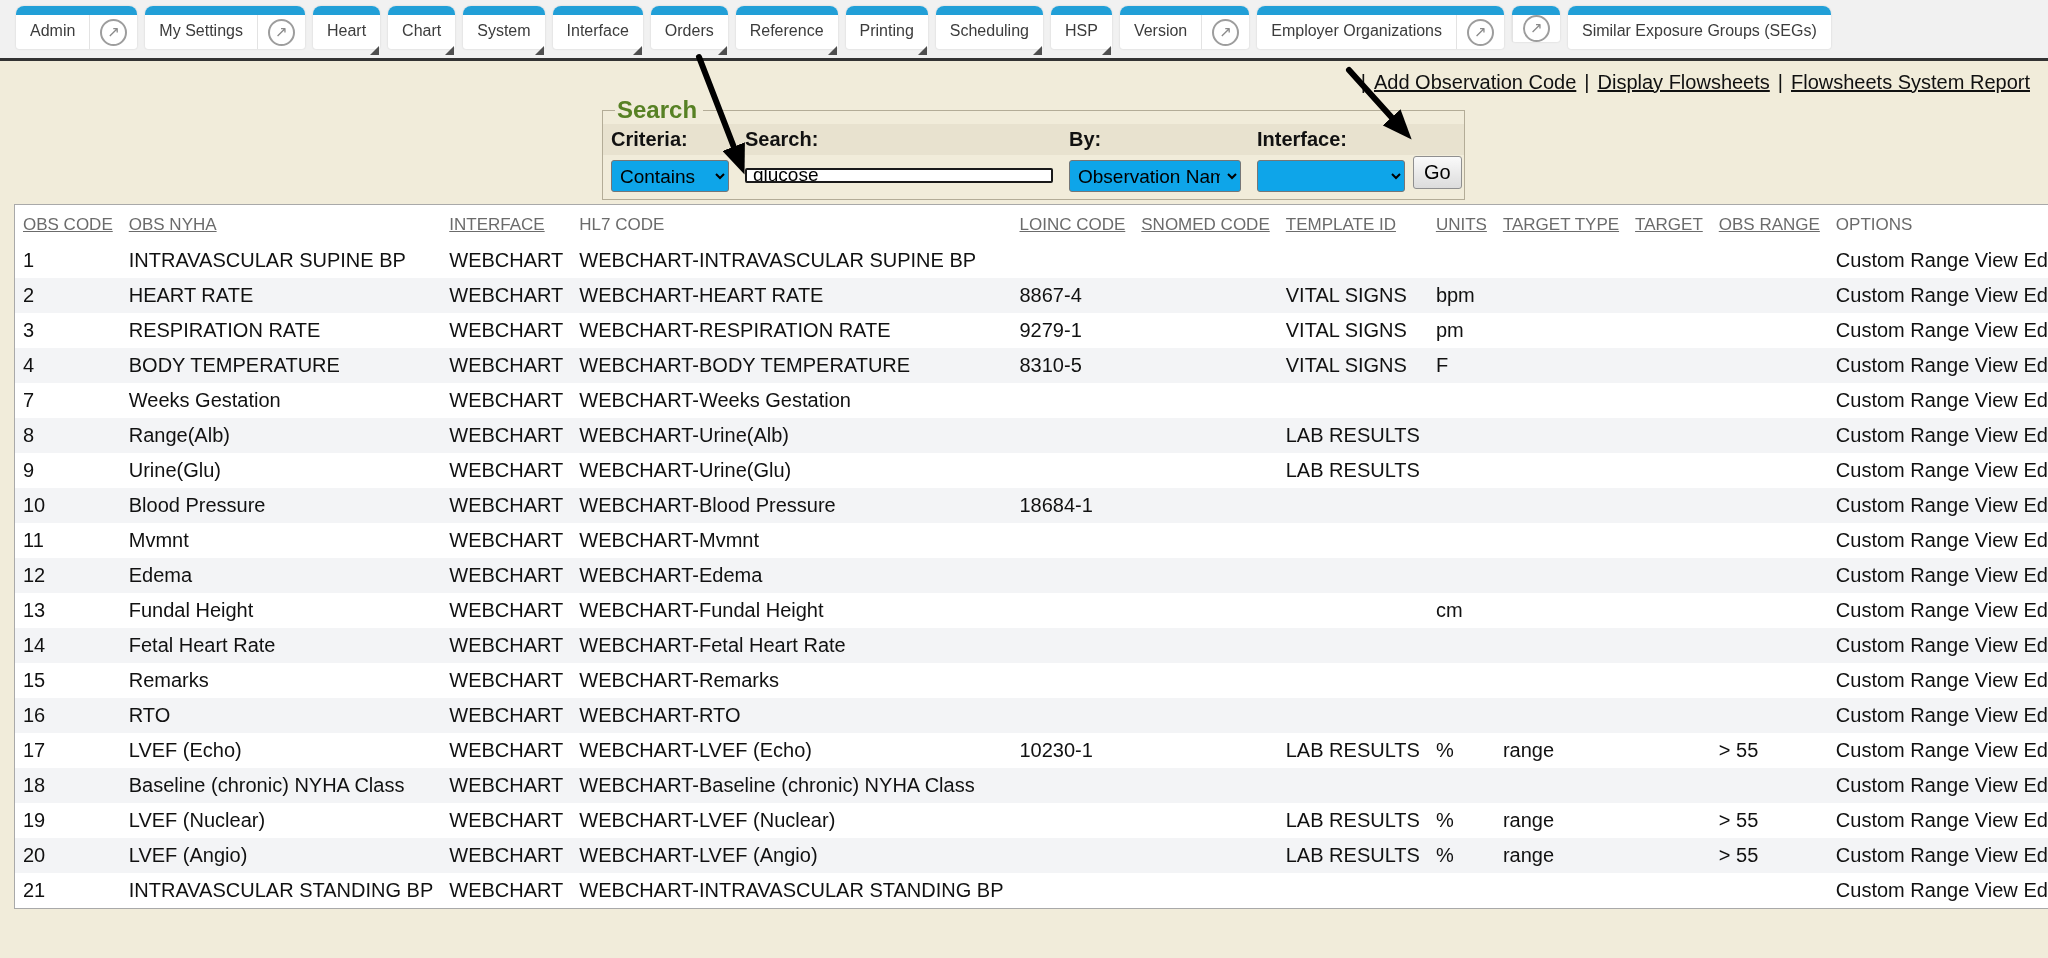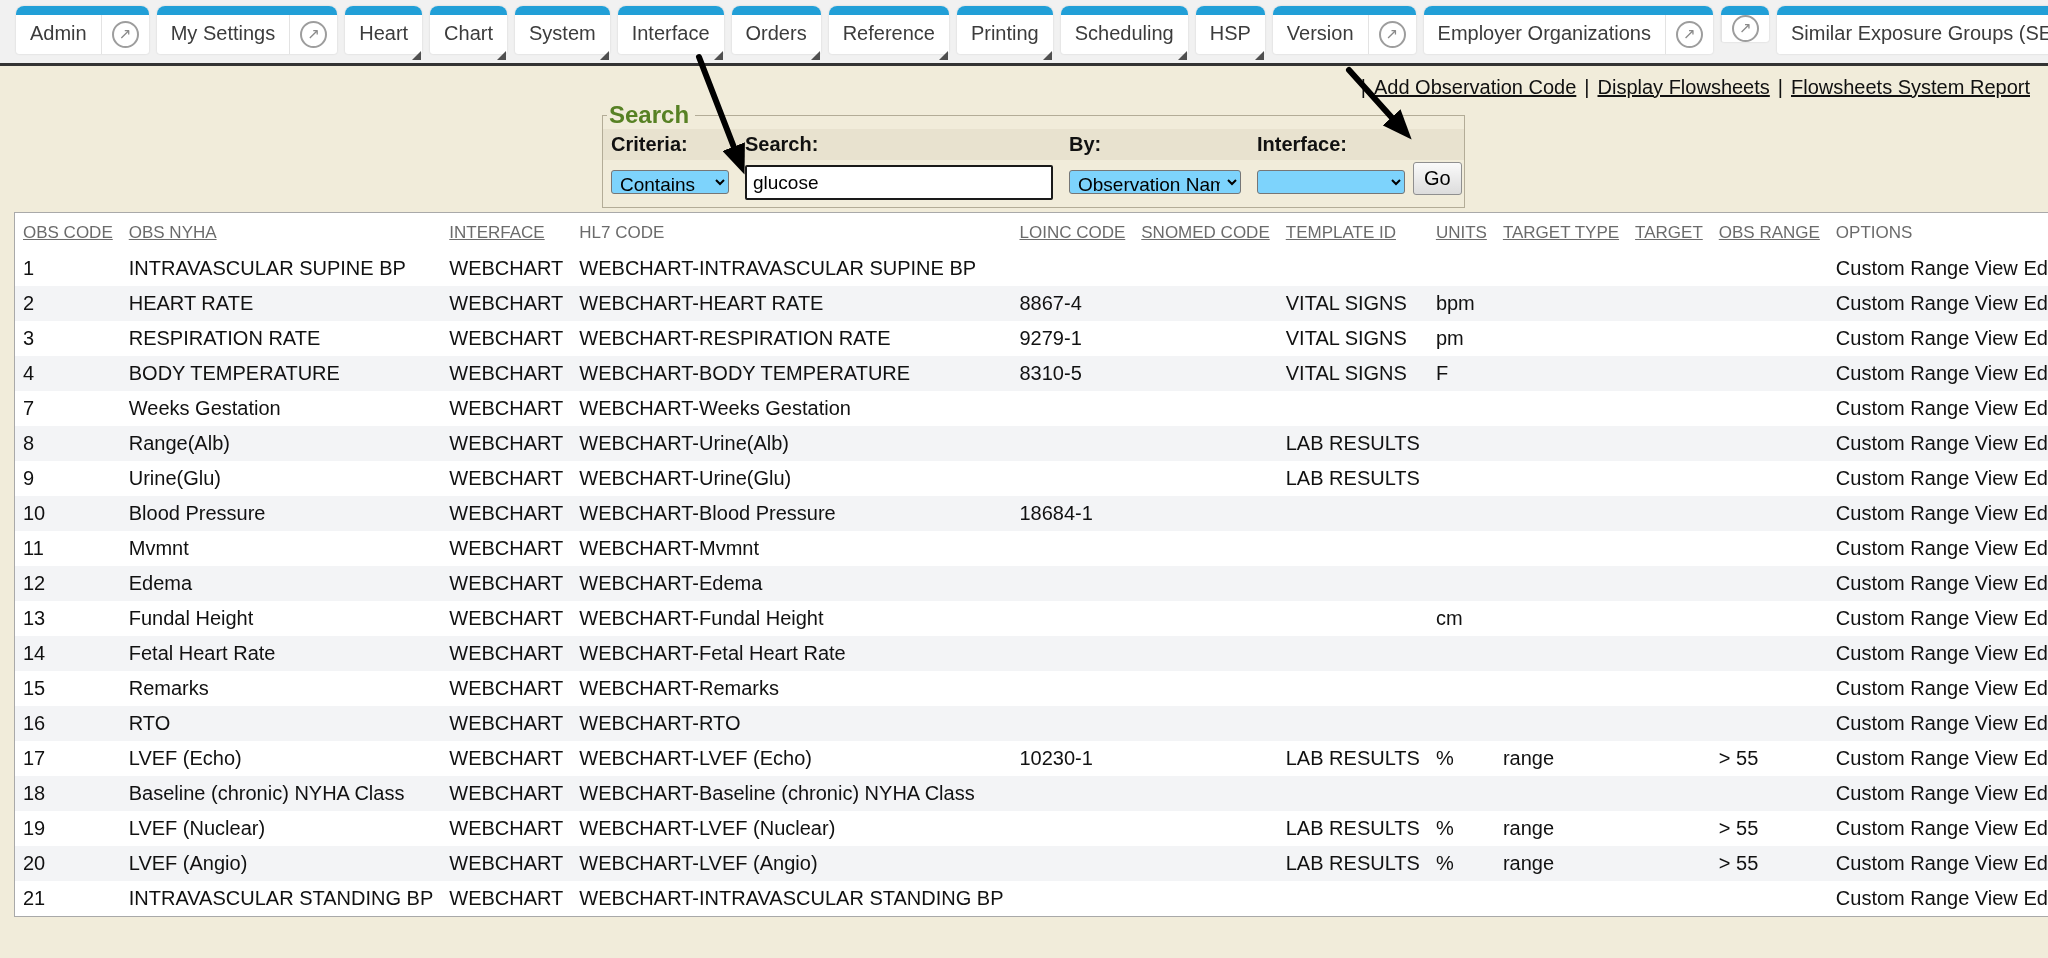--- a/index.html
+++ b/index.html
@@ -11,48 +11,48 @@
   body{font-family:"Liberation Sans",sans-serif;background:var(--beige);color:#111;}
   .page{position:relative;width:2048px;height:958px;}
 
   
   .tabbar{display:flex;gap:8px;align-items:flex-start;background:#f1f1f1;
     padding:6px 8px 9px 16px;border-bottom:3px solid #333;white-space:nowrap;overflow:visible;}
   .tab{position:relative;display:inline-flex;align-items:stretch;background:#fff;
     border-radius:8px 8px 3px 3px;padding-top:9px;box-shadow:0 0 2px rgba(0,0,0,.15);cursor:pointer;}
   .tab::before{content:"";position:absolute;top:0;left:0;right:0;height:9px;background:var(--blue);
     border-radius:8px 8px 0 0;}
-  .tab-label{padding:7px 14px 9px;font-size:20px;color:#3c3c3c;}
+  .tab-label{padding:7px 14px 9px;font-size:16px;color:#3c3c3c;}
   .tab-iconwrap{border-left:1px solid #e3e3e3;display:flex;align-items:center;padding:0 10px;}
   .ext-circle{width:27px;height:27px;border:2px solid #9d9d9d;border-radius:50%;color:#8a8a8a;
     display:flex;align-items:center;justify-content:center;font-size:15px;
     font-family:"DejaVu Sans",sans-serif;line-height:1;}
   .tab-caret{position:absolute;right:1px;bottom:-6px;width:0;height:0;
     border-left:9px solid transparent;border-bottom:9px solid #4f4f4f;}
 
   
   .header-links{display:flex;justify-content:flex-end;align-items:center;gap:8px;
     margin:10px 18px 0 14px;font-size:20px;}
   .header-links a{color:#111;text-decoration:underline;cursor:pointer;}
   .hl-sep{color:#111;}
 
   
   .search-box{margin:2px 0 0 602px;width:848px;border:1px solid var(--tan);
     padding:0;position:relative;}
-  .search-box legend{color:var(--green);font-weight:bold;font-size:24px;padding:0 6px 0 2px;margin-left:4px;}
+  .search-box legend{color:var(--green);font-weight:bold;font-size:24px;padding:0 6px 0 2px;margin-left:12px;}
   .sform{display:table;width:100%;border-collapse:collapse;}
   .srow{display:table-row;}
   .scell{display:table-cell;vertical-align:middle;padding:3px 8px;}
   .lblrow .scell{background:var(--beige-dark);font-weight:bold;font-size:20px;padding:4px 8px;}
   .ctlrow .scell{padding:5px 8px 7px;}
   .c-criteria{width:133px;} .c-search{width:322px;} .c-by{width:187px;} .c-iface{width:160px;} .c-go{width:46px;}
-  select{font-family:"Liberation Sans",sans-serif;font-size:19px;padding:2px 4px;height:24px;
-    background:#7dd3fc;border:1px solid #767676;border-radius:3px;}
+  select{font-family:"Liberation Sans",sans-serif;font-size:19px;padding:2px 4px;height:32px;
+    background:#0ea5e9;border:1px solid #767676;border-radius:3px;}
   .sel-criteria{width:118px;} .sel-by{width:172px;} .sel-iface{width:148px;}
-  .search-input{width:308px;height:35px;font-family:"Liberation Sans",sans-serif;font-size:19px;
+  .search-input{width:308px;height:15px;font-family:"Liberation Sans",sans-serif;font-size:19px;
     padding:2px 6px;border:2px solid #1a1a1a;border-radius:2px;outline:none;background:#fff;}
   .go-cell{display:table-cell;vertical-align:middle;padding:0 2px 10px 0;}
   .go-btn{font-family:"Liberation Sans",sans-serif;font-size:20px;padding:4px 10px;
     border:1px solid #8f8f8f;border-radius:3px;background:linear-gradient(#fafafa,#dcdcdc);cursor:pointer;}
 
   
   .section-head{display:flex;align-items:baseline;margin:16px 14px 0;position:relative;}
   .section-head::before{content:"";position:absolute;left:0;top:22px;width:1px;height:14px;background:var(--tan);}
   .hide-link{color:var(--green);font-weight:bold;font-size:20px;text-decoration:underline;
     cursor:pointer;margin-left:2px;}

